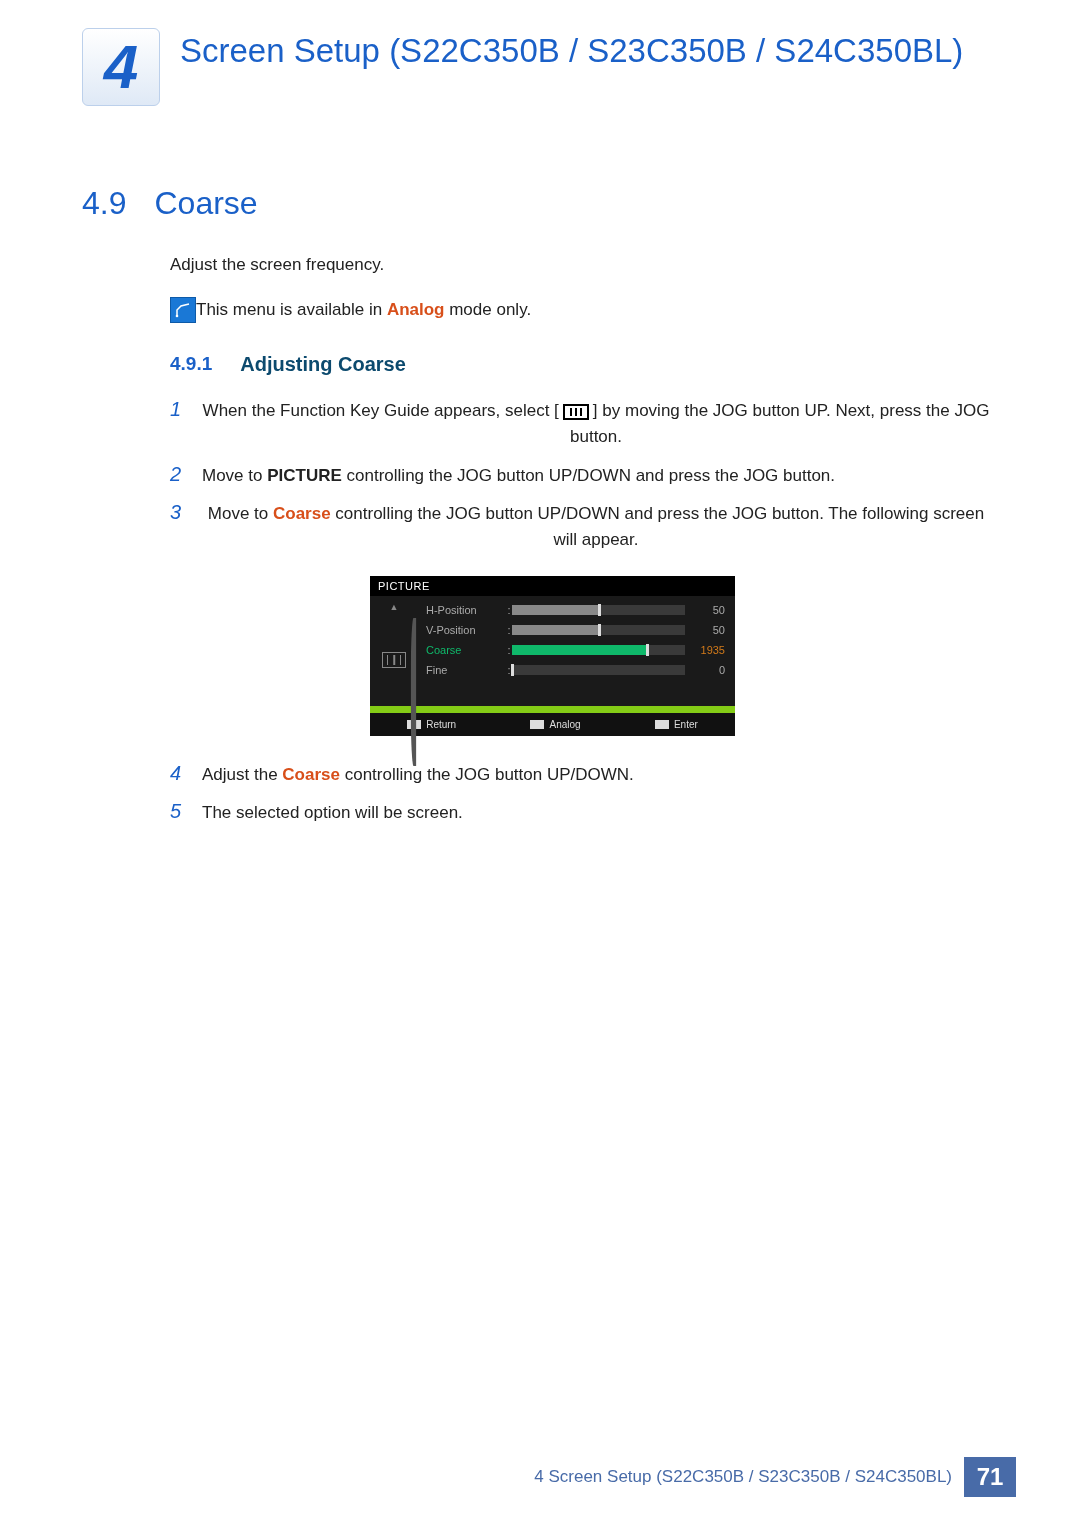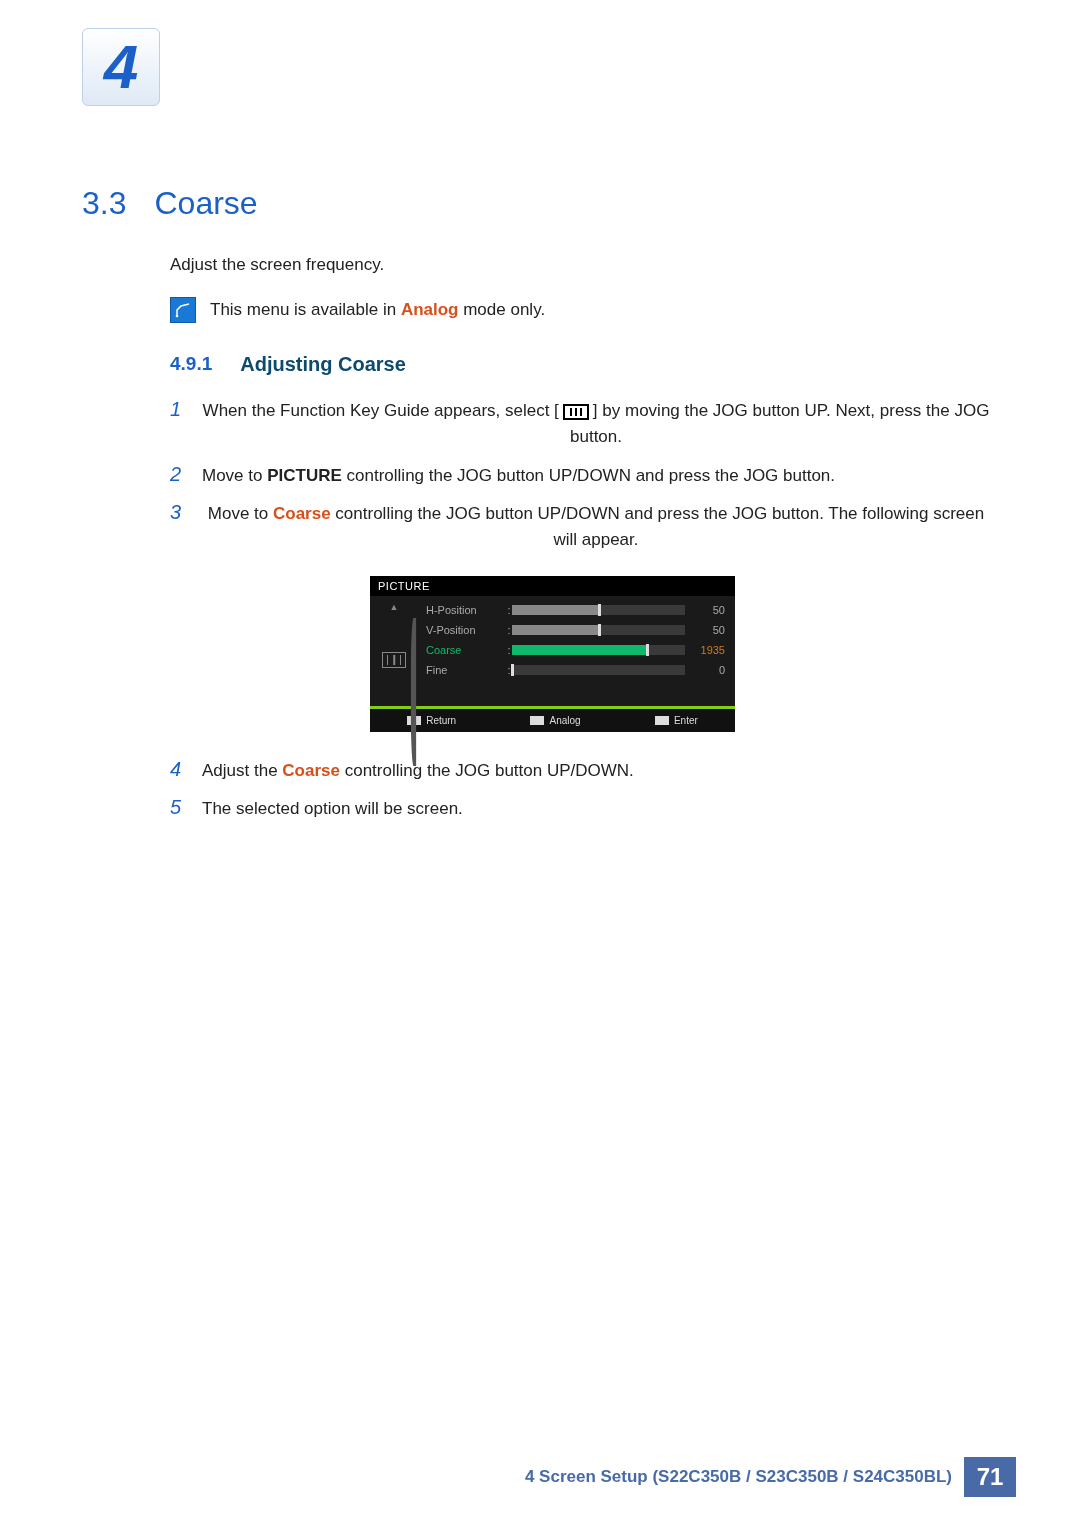--- a/index.html
+++ b/index.html
@@ -27,21 +27,21 @@
     position: absolute; top: 185px; left: 82px; right: 80px;
     display: flex; align-items: baseline; gap: 28px;
   }
   .section-num { font-size: 32px; color: #1a60c8; }
   .section-title { font-size: 32px; color: #1a60c8; }
 
   
   .body { position: absolute; top: 255px; left: 170px; right: 90px; }
   .intro { font-size: 17px; color: #222; margin-bottom: 22px; }
 
-  .note-row { display: flex; align-items: flex-start; gap: 14px; margin-bottom: 30px; }
+  .note-row { display: flex; align-items: flex-start; gap: 0; margin-bottom: 30px; }
   .note-icon {
     width: 26px; height: 26px; background: #1a78d6;
     display: flex; align-items: center; justify-content: center;
     color: #fff; font-size: 14px; border: 1px solid #0d5aa8;
   }
   .note-text { font-size: 17px; color: #222; padding-top: 3px; }
   .note-text .hl { color: #d84f1a; font-weight: 700; }
 
   
   .subh { display: flex; gap: 28px; margin-bottom: 22px; }
@@ -97,53 +97,54 @@
   .osd-label { width: 80px; font-size: 11px; }
   .osd-label.sel { color: #0fb86a; }
   .osd-colon { width: 6px; text-align: center; }
   .osd-bar { flex: 1; height: 10px; background: #3a3a3a; position: relative; }
   .osd-bar-fill { position: absolute; top: 0; bottom: 0; left: 0; background: #888; }
   .osd-bar-fill.sel { background: #0fb86a; }
   .osd-handle { position: absolute; top: -1px; bottom: -1px; width: 3px; background: #ddd; }
   .osd-val { width: 40px; text-align: right; font-size: 11px; }
   .osd-val.sel { color: #d27a1a; }
   .osd-foot {
-    border-top: 3px solid #84cc16; display: flex; justify-content: space-around;
+    border-top: 7px solid #84cc16; display: flex; justify-content: space-around;
     align-items: center; padding: 6px 0; font-size: 10px; color: #ddd; background: #111;
   }
   .osd-foot span { display: flex; align-items: center; gap: 5px; }
   .osd-ft-icon { display: inline-block; width: 14px; height: 9px; background: #ddd; }
 
   
   .footer {
     position: absolute; bottom: 30px; left: 0; right: 0; height: 40px;
     display: flex; justify-content: flex-end; align-items: center;
     padding-right: 64px; gap: 12px;
   }
   .footer-line {
     position: absolute; bottom: 70px; left: 82px; right: 64px; height: 1px;
   }
-  .footer-text { font-size: 17px; font-weight: 700; color: #486ba8; }
+  .footer-text { font-size: 17px; font-weight: 400; color: #486ba8; }
   .footer-page {
     width: 52px; height: 40px; background: #486ba8; color: #fff;
     display: flex; align-items: center; justify-content: center;
     font-size: 24px; font-weight: 700;
   }
 </style>
 </head>
 <body>
 
 <div class="page">
 
   <div class="chapter-box">
     <span class="chapter-num">4</span>
   </div>
+  <div class="chapter-title">Screen Setup (S22C350B / S23C350B / S24C350BL)</div>
 
   <div class="section">
-    <span class="section-num">3.3</span>
+    <span class="section-num">4.9</span>
     <span class="section-title">Coarse</span>
   </div>
 
   <div class="body">
     <p class="intro">Adjust the screen frequency.</p>
 
     <div class="note-row">
       <div class="note-icon">
         <svg width="16" height="16" viewBox="0 0 16 16">
             <path d="M2 14 L2 8 L6 4 L14 2" stroke="#fff" stroke-width="1.5" fill="none"></path>

